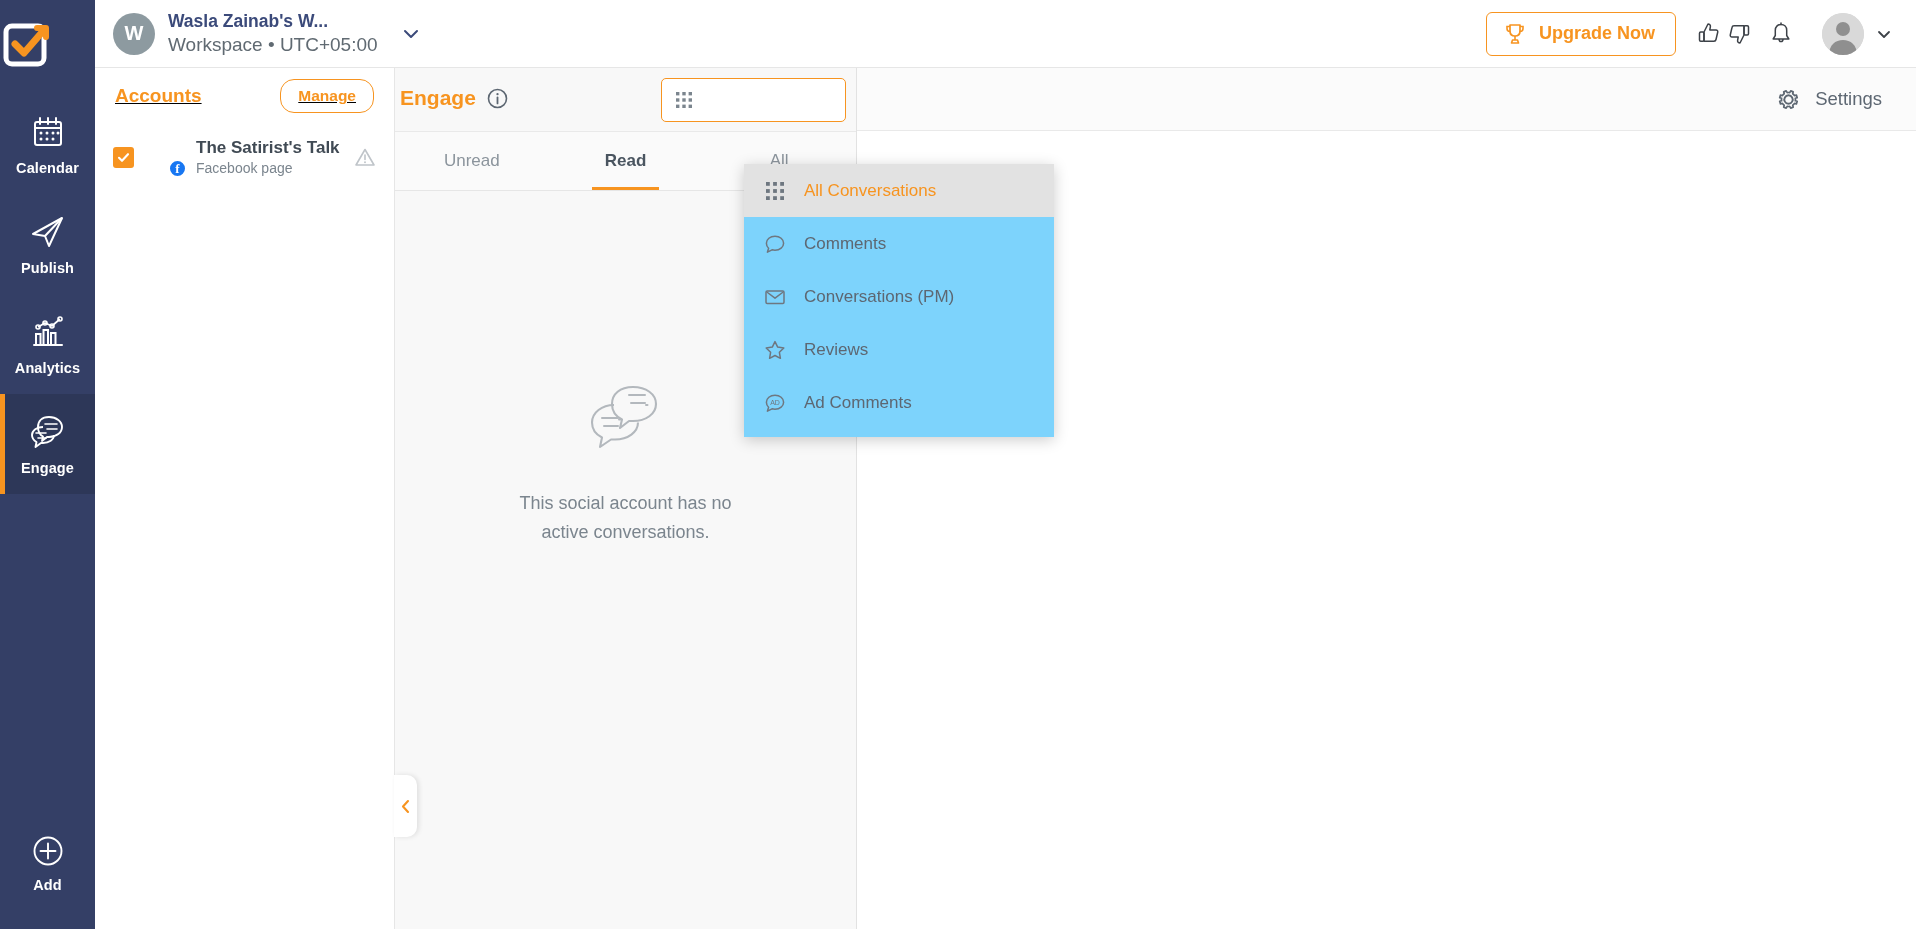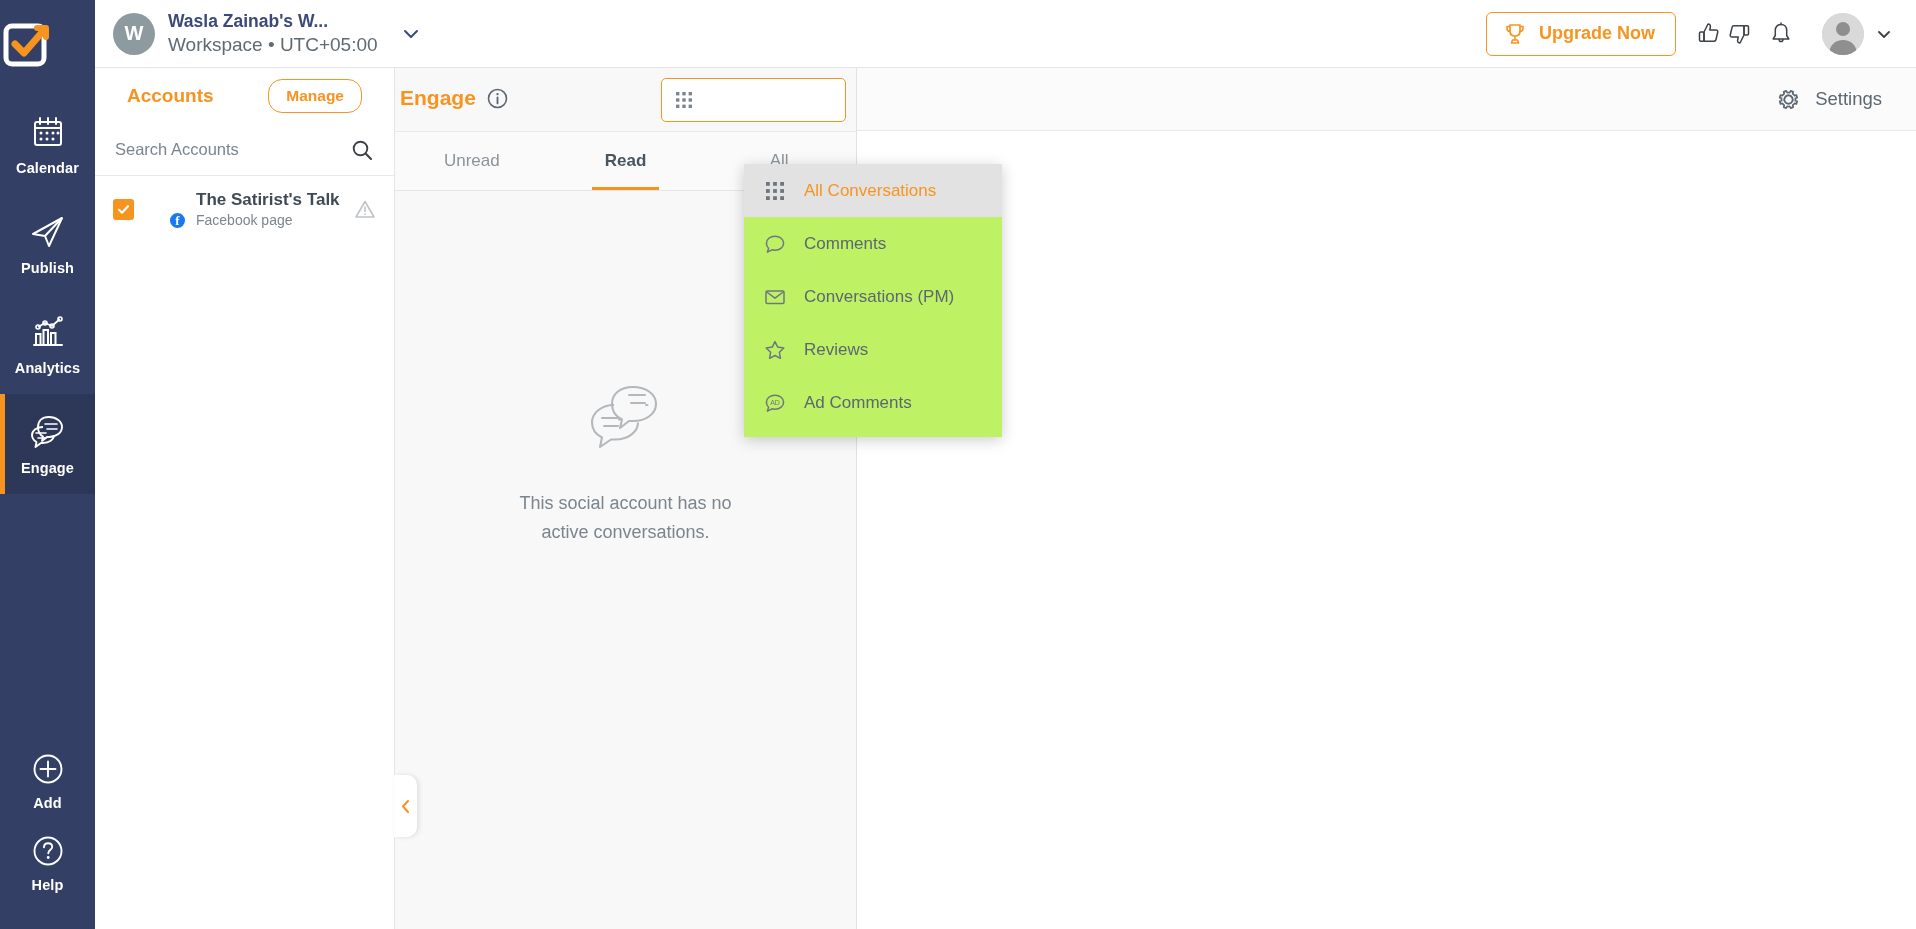--- a/index.html
+++ b/index.html
@@ -96,21 +96,21 @@
   
   .accounts {
     width: 300px; flex: 0 0 300px;
     background: #ffffff;
     border-right: 1px solid #e6e6e6;
     display: flex; flex-direction: column;
     position: relative; z-index: 20;
   }
   .acc-head {
     height: 56px; display: flex; align-items: center;
-    padding: 0 32px; justify-content: space-between;
+    padding: 0 20px; justify-content: space-between; text-decoration: underline;
   }
   .acc-title { color: #f79420; font-size: 19px; font-weight: 700; }
   .manage-btn {
     border: 1.4px solid #f79420; border-radius: 14px;
     color: #f79420; background: #fff;
     font-size: 15.5px; font-weight: 700;
     padding: 7px 17px; cursor: pointer;
   }
   .acc-search {
     height: 52px; display: flex; align-items: center;
@@ -219,22 +219,22 @@
     padding: 0 34px; background: #fbfbfb;
     border-bottom: 1px solid #e9e9e9;
   }
   .settings-btn { display: flex; align-items: center; gap: 13px; cursor: pointer; }
   .settings-lbl { font-size: 18.5px; color: #5d6772; }
   .detail-body { flex: 1 1 auto; background: #ffffff; }
 
   
   .dropdown {
     position: absolute; left: 744px; top: 164px;
-    width: 258px;
-    background: #bef264;
+    width: 310px;
+    background: #7dd3fc;
     box-shadow: 0 3px 14px rgba(0,0,0,.20);
     z-index: 60;
     padding-bottom: 8px;
   }
   .dd-item {
     display: flex; align-items: center; gap: 18px;
     height: 53px; padding: 0 20px; cursor: pointer;
     font-size: 17px; color: #5d6772;
   }
   .dd-item .dd-ico { width: 22px; height: 22px; display:flex; align-items:center; justify-content:center;}
@@ -318,30 +318,20 @@
     <div class="rail-bottom">
       <div class="rail-item">
         <span class="rail-ico">
           <svg width="34" height="34" viewBox="0 0 34 34">
             <circle cx="17" cy="17" r="13.5" fill="none" stroke="#fff" stroke-width="1.9"></circle>
             <path d="M17 9.5 V24.5 M9.5 17 H24.5" stroke="#fff" stroke-width="1.9" stroke-linecap="round"></path>
           </svg>
         </span>
         <span class="rail-label">Add</span>
       </div>
-      <div class="rail-item">
-        <span class="rail-ico">
-          <svg width="34" height="34" viewBox="0 0 34 34">
-            <circle cx="17" cy="17" r="13.5" fill="none" stroke="#fff" stroke-width="1.9"></circle>
-            <path d="M13 13.2 C13 10.7 14.9 9.3 17.2 9.3 C19.6 9.3 21.2 10.8 21.2 12.9 C21.2 15.6 17.3 16 17.3 19.2" fill="none" stroke="#fff" stroke-width="1.9" stroke-linecap="round"></path>
-            <circle cx="17.2" cy="23.5" r="1.4" fill="#fff"></circle>
-          </svg>
-        </span>
-        <span class="rail-label">Help</span>
-      </div>
     </div>
   </div>
 
   <div class="right">
 
     <div class="topbar">
       <div class="ws">
         <div class="ws-avatar">W</div>
         <div class="ws-text">
           <div class="ws-title">Wasla Zainab's W...</div>
@@ -404,29 +394,20 @@
         </div>
       </div>
     </div>
 
     <div class="bodyrow">
 
       <div class="accounts">
         <div class="acc-head">
           <span class="acc-title">Accounts</span>
           <button class="manage-btn">Manage</button>
-        </div>
-        <div class="acc-search">
-          <input type="text" placeholder="Search Accounts" style="">
-          <span>
-            <svg width="24" height="24" viewBox="0 0 24 24">
-              <circle cx="10.5" cy="10.5" r="6.8" fill="none" stroke="#3d4248" stroke-width="1.9"></circle>
-              <path d="M15.6 15.6 L21 21" stroke="#3d4248" stroke-width="2.1" stroke-linecap="round"></path>
-            </svg>
-          </span>
         </div>
         <div class="acc-list">
           <div class="acc-row">
             <span class="acc-check">
               <svg width="15" height="15" viewBox="0 0 15 15">
                   <path d="M3 7.8 L6 10.8 L12 4.2" fill="none" stroke="#fff" stroke-width="2.1" stroke-linecap="round" stroke-linejoin="round"></path>
                 </svg>
             </span>
             <span class="acc-av-wrap">
               <span class="acc-av"></span>

